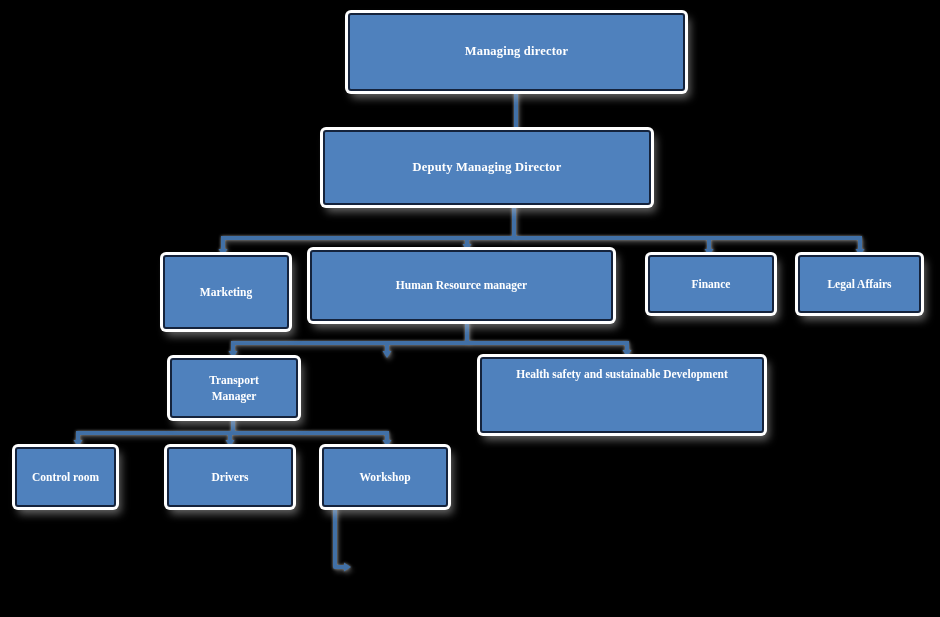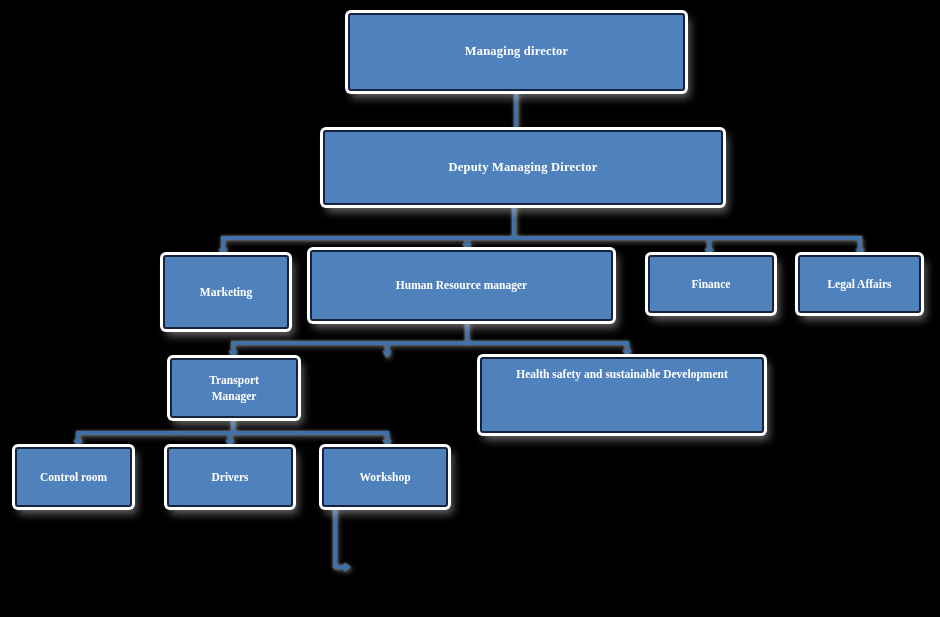--- a/index.html
+++ b/index.html
@@ -86,21 +86,21 @@
     <polygon class="arrow" points="382.5,440 391.5,440 387,447"></polygon>
 
     <polyline class="edge" points="335,506 335,567 345,567"></polyline>
     <polygon class="arrow" points="344,562.5 344,571.5 351,567"></polygon>
   </svg>
 
   <div class="node lg" style="left:348px;top:13px;width:337px;height:78px">
     <span class="lbl">Managing director</span>
   </div>
 
-  <div class="node lg" style="left:323px;top:130px;width:400px;height:75px">
+  <div class="node lg" style="left:323px;top:130px;width:328px;height:75px">
     <span class="lbl">Deputy Managing Director</span>
   </div>
 
   <div class="node" style="left:163px;top:255px;width:126px;height:74px">
     <span class="lbl">Marketing</span>
   </div>
 
   <div class="node" style="left:310px;top:250px;width:303px;height:71px">
     <span class="lbl">Human Resource manager</span>
   </div>
@@ -115,21 +115,21 @@
 
   <div class="node wrap-72" style="left:170px;top:358px;width:128px;height:60px">
     <span class="lbl">Transport Manager</span>
   </div>
 
 
   <div class="node top-align wrap-230" style="left:480px;top:357px;width:284px;height:76px">
     <span class="lbl">Health safety and sustainable Development</span>
   </div>
 
-  <div class="node" style="left:15px;top:447px;width:117px;height:60px">
+  <div class="node" style="left:15px;top:447px;width:101px;height:60px">
     <span class="lbl">Control room</span>
   </div>
 
   <div class="node" style="left:167px;top:447px;width:126px;height:60px">
     <span class="lbl">Drivers</span>
   </div>
 
   <div class="node" style="left:322px;top:447px;width:126px;height:60px">
     <span class="lbl">Workshop</span>
   </div>

